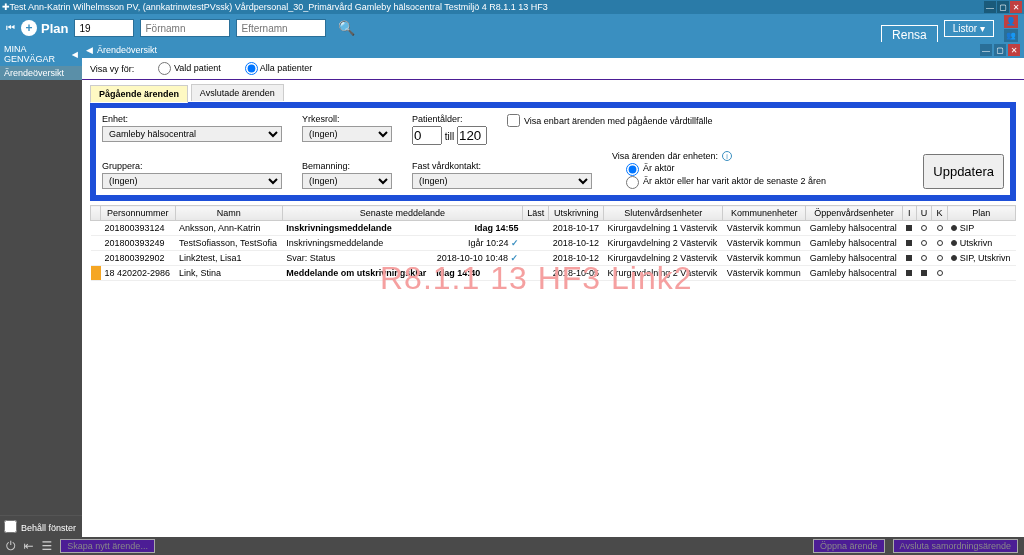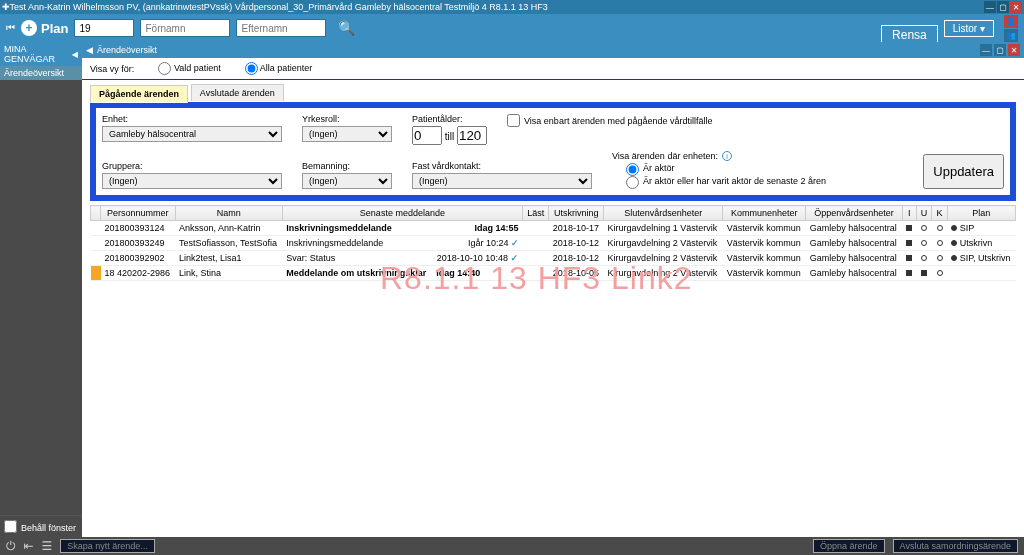--- a/index.html
+++ b/index.html
@@ -69,21 +69,21 @@
 .data-table .check-icon { color: #3a8fc0; font-weight: bold; }
 .data-table .dot { display: inline-block; width: 6px; height: 6px; background: #333; }
 .data-table .circ { display: inline-block; width: 6px; height: 6px; border: 1px solid #333; border-radius: 50%; }
 .data-table .circ.filled { background: #333; }
 
 .watermark { position: absolute; top: 260px; left: 380px; font-size: 32px; color: #f5a0a0; font-weight: normal; pointer-events: none; letter-spacing: 1px; }
 
 .bottombar { height: 18px; background: #4a4a4a; display: flex; align-items: center; padding: 0 6px; gap: 8px; }
 .bottombar .bb-icon { color: #ccc; font-size: 12px; cursor: pointer; }
 .bottombar .bb-spacer { flex: 1; }
-.bottombar .bb-btn { font-size: 9px; padding: 1px 6px; color: #888; background: #0f172a; border: 1px solid #aaa; }
+.bottombar .bb-btn { font-size: 9px; padding: 1px 6px; color: #888; background: #4c1d95; border: 1px solid #aaa; }
 .info-icon { display: inline-block; width: 10px; height: 10px; border: 1px solid #3a8fc0; border-radius: 50%; color: #3a8fc0; font-size: 7px; text-align: center; line-height: 10px; }
 </style>
 </head>
 <body>
 
 <div class="titlebar">
   <span>✚</span>
   <span class="title-text">Test Ann-Katrin Wilhelmsson PV, (annkatrinwtestPVssk) Vårdpersonal_30_Primärvård Gamleby hälsocentral Testmiljö 4 R8.1.1 13 HF3</span>
   <div class="win-controls">
     <div class="win-btn">—</div>

